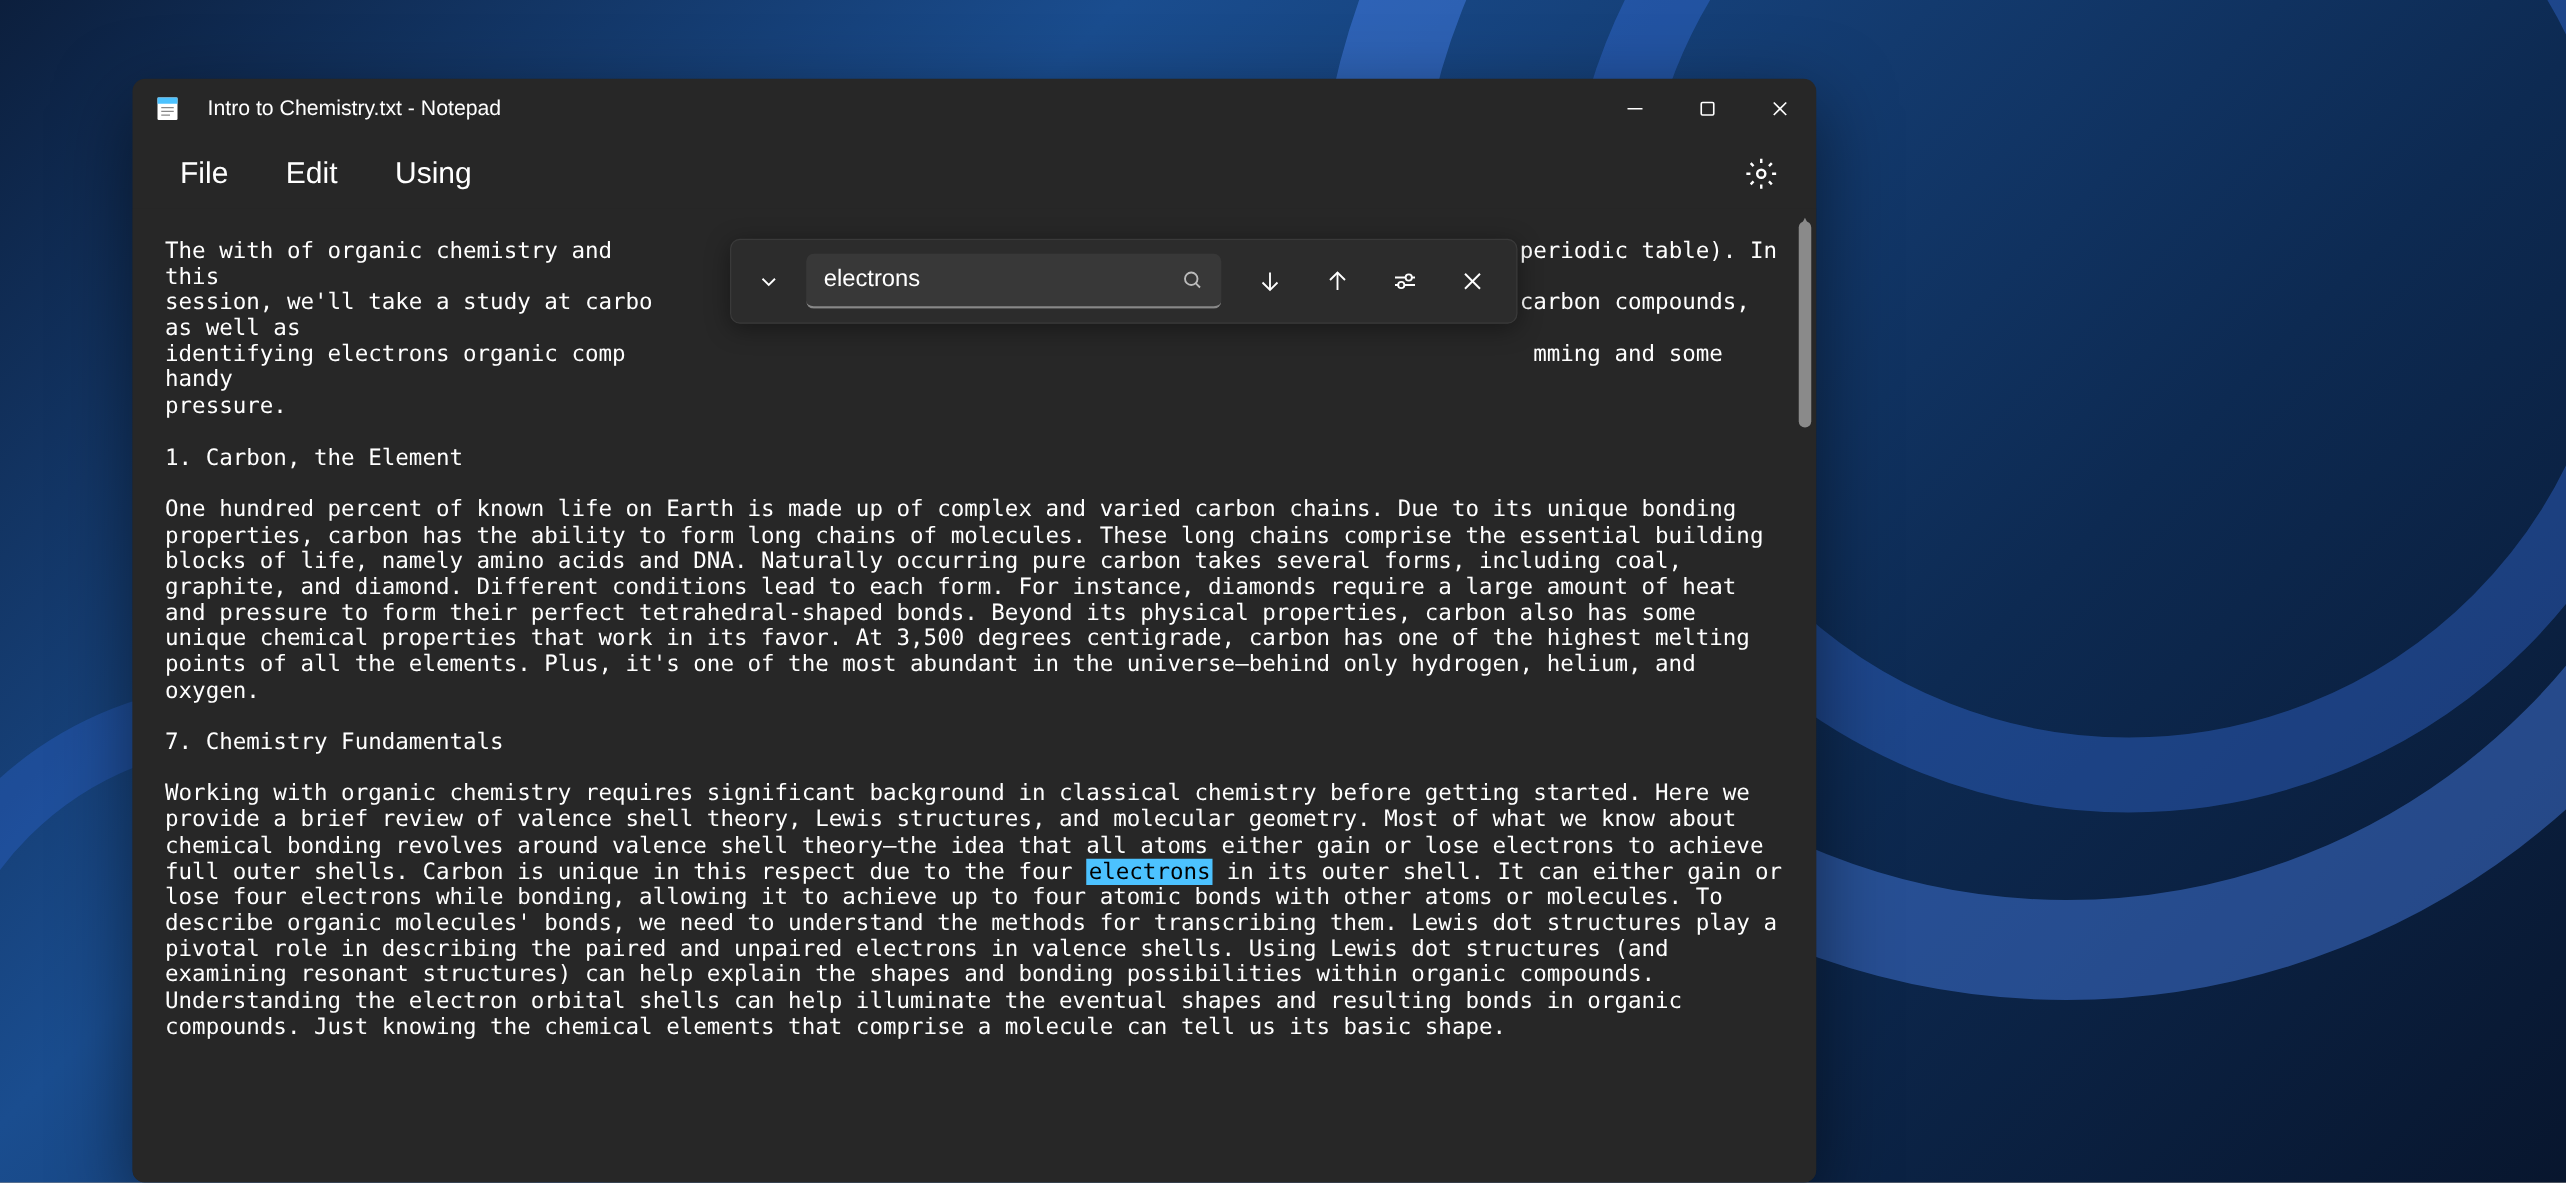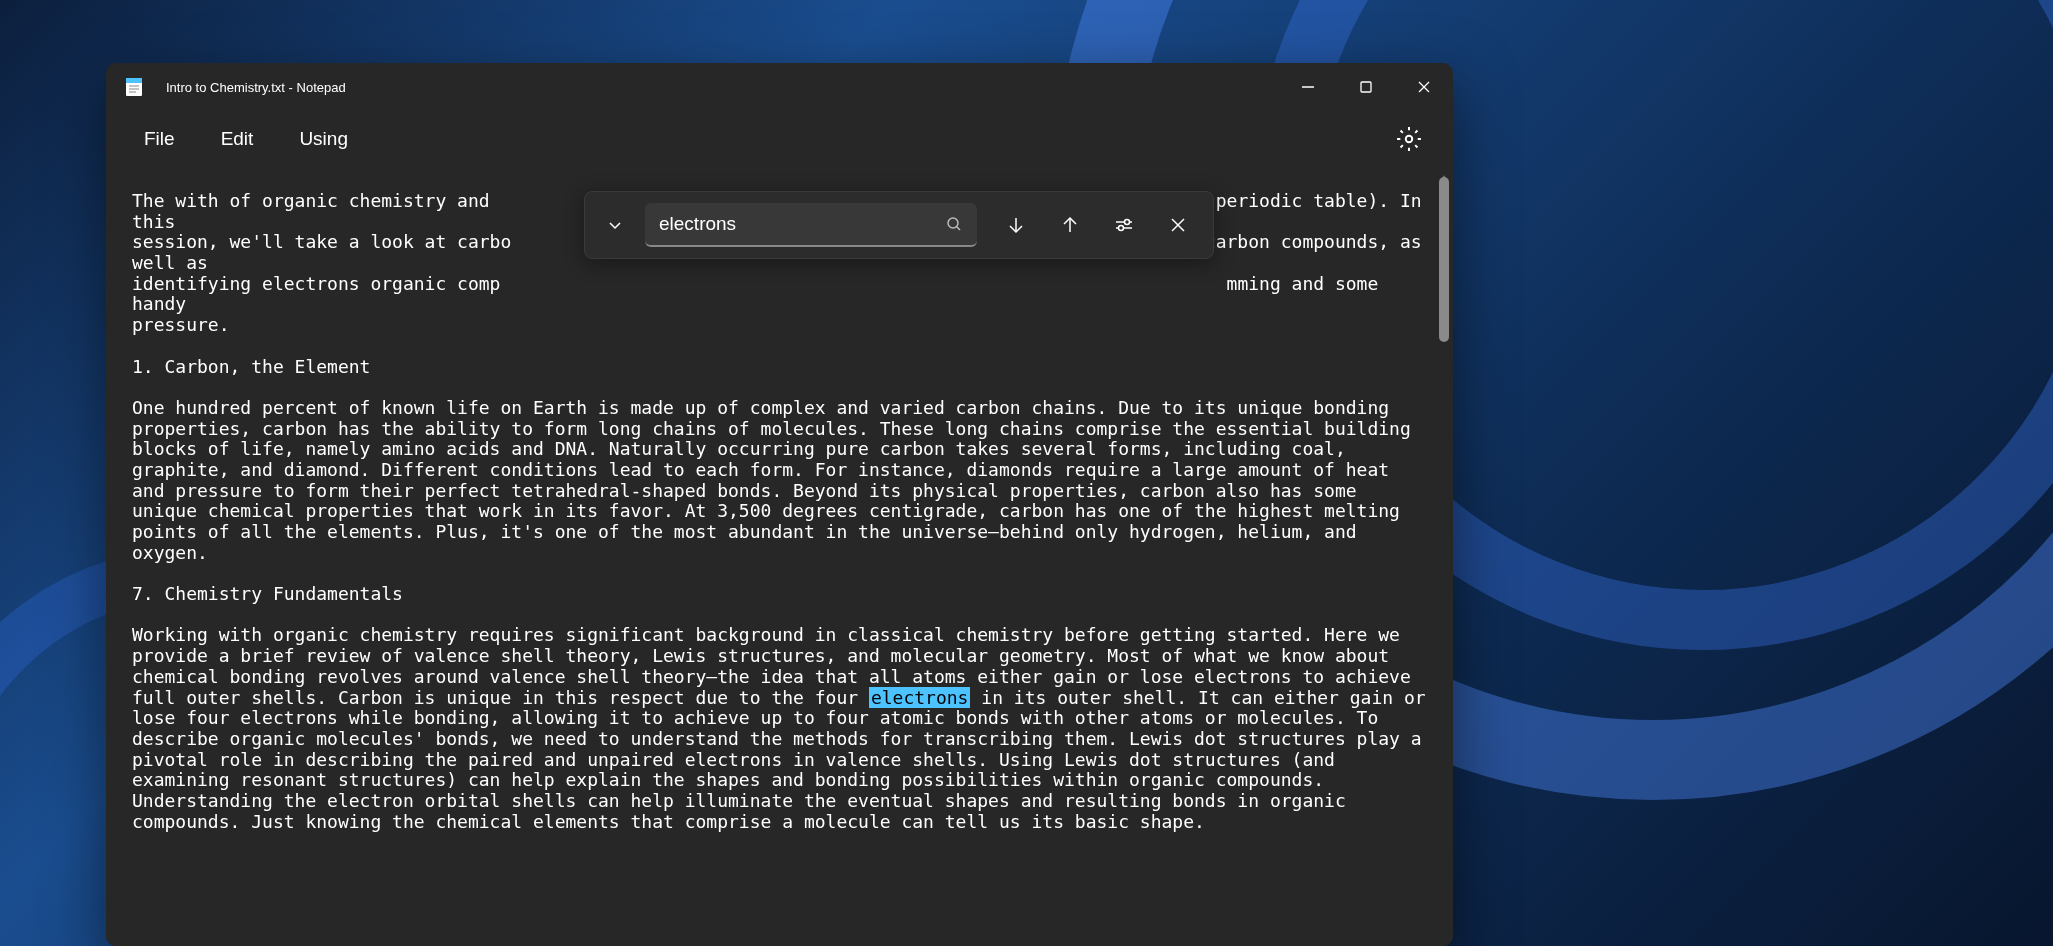--- a/index.html
+++ b/index.html
@@ -56,21 +56,21 @@
     }
     
     .titlebar-icon {
       width: 20px;
       height: 20px;
       margin-right: 22px;
     }
     
     .titlebar-title {
       color: #ffffff;
-      font-size: 13px;
+      font-size: 17px;
       flex: 1;
     }
     
     .window-controls {
       display: flex;
     }
     
     .window-control {
       width: 58px;
       height: 48px;
@@ -82,21 +82,21 @@
     
     .menubar {
       height: 56px;
       display: flex;
       align-items: center;
       padding: 0 24px;
     }
     
     .menu-item {
       color: #ffffff;
-      font-size: 19px;
+      font-size: 24px;
       padding: 8px 20px;
       margin-right: 6px;
       border-radius: 4px;
     }
     
     .menu-item:first-child {
       margin-left: -6px;
     }
     
     .settings-button {
@@ -270,21 +270,21 @@
     <div class="settings-button">
       <svg width="26" height="26" viewBox="0 0 24 24" fill="none" stroke="currentColor" stroke-width="1.8">
         <circle cx="12" cy="12" r="3"></circle>
         <path d="M12 1v3m0 16v3M4.2 4.2l2.1 2.1m11.4 11.4l2.1 2.1M1 12h3m16 0h3M4.2 19.8l2.1-2.1m11.4-11.4l2.1-2.1"></path>
       </svg>
     </div>
   </div>
 
   <div class="content-area">
     <div class="text-content"><span>The with of organic chemistry and </span><span>                                                                  periodic table). In this</span>
-<span>session, we'll take a look at carbo</span><span>                                                              g carbon compounds, as well as</span>
+<span>session, we'll take a study at carbo</span><span>                                                              g carbon compounds, as well as</span>
 <span>identifying electrons organic comp</span><span>                                                                   mming and some handy</span>
 <span>pressure.</span>
 
 <span>1. Carbon, the Element</span>
 
 <span>One hundred percent of known life on Earth is made up of complex and varied carbon chains. Due to its unique bonding properties, carbon has the ability to form long chains of molecules. These long chains comprise the essential building blocks of life, namely amino acids and DNA. Naturally occurring pure carbon takes several forms, including coal, graphite, and diamond. Different conditions lead to each form. For instance, diamonds require a large amount of heat and pressure to form their perfect tetrahedral-shaped bonds. Beyond its physical properties, carbon also has some unique chemical properties that work in its favor. At 3,500 degrees centigrade, carbon has one of the highest melting points of all the elements. Plus, it's one of the most abundant in the universe—behind only hydrogen, helium, and oxygen.</span>
 
 <span>7. Chemistry Fundamentals</span>
 
 <span>Working with organic chemistry requires significant background in classical chemistry before getting started. Here we provide a brief review of valence shell theory, Lewis structures, and molecular geometry. Most of what we know about chemical bonding revolves around valence shell theory—the idea that all atoms either gain or lose electrons to achieve full outer shells. Carbon is unique in this respect due to the four </span><span class="highlight">electrons</span><span> in its outer shell. It can either gain or lose four electrons while bonding, allowing it to achieve up to four atomic bonds with other atoms or molecules. To describe organic molecules' bonds, we need to understand the methods for transcribing them. Lewis dot structures play a pivotal role in describing the paired and unpaired electrons in valence shells. Using Lewis dot structures (and examining resonant structures) can help explain the shapes and bonding possibilities within organic compounds. Understanding the electron orbital shells can help illuminate the eventual shapes and resulting bonds in organic compounds. Just knowing the chemical elements that comprise a molecule can tell us its basic shape.</span></div>

